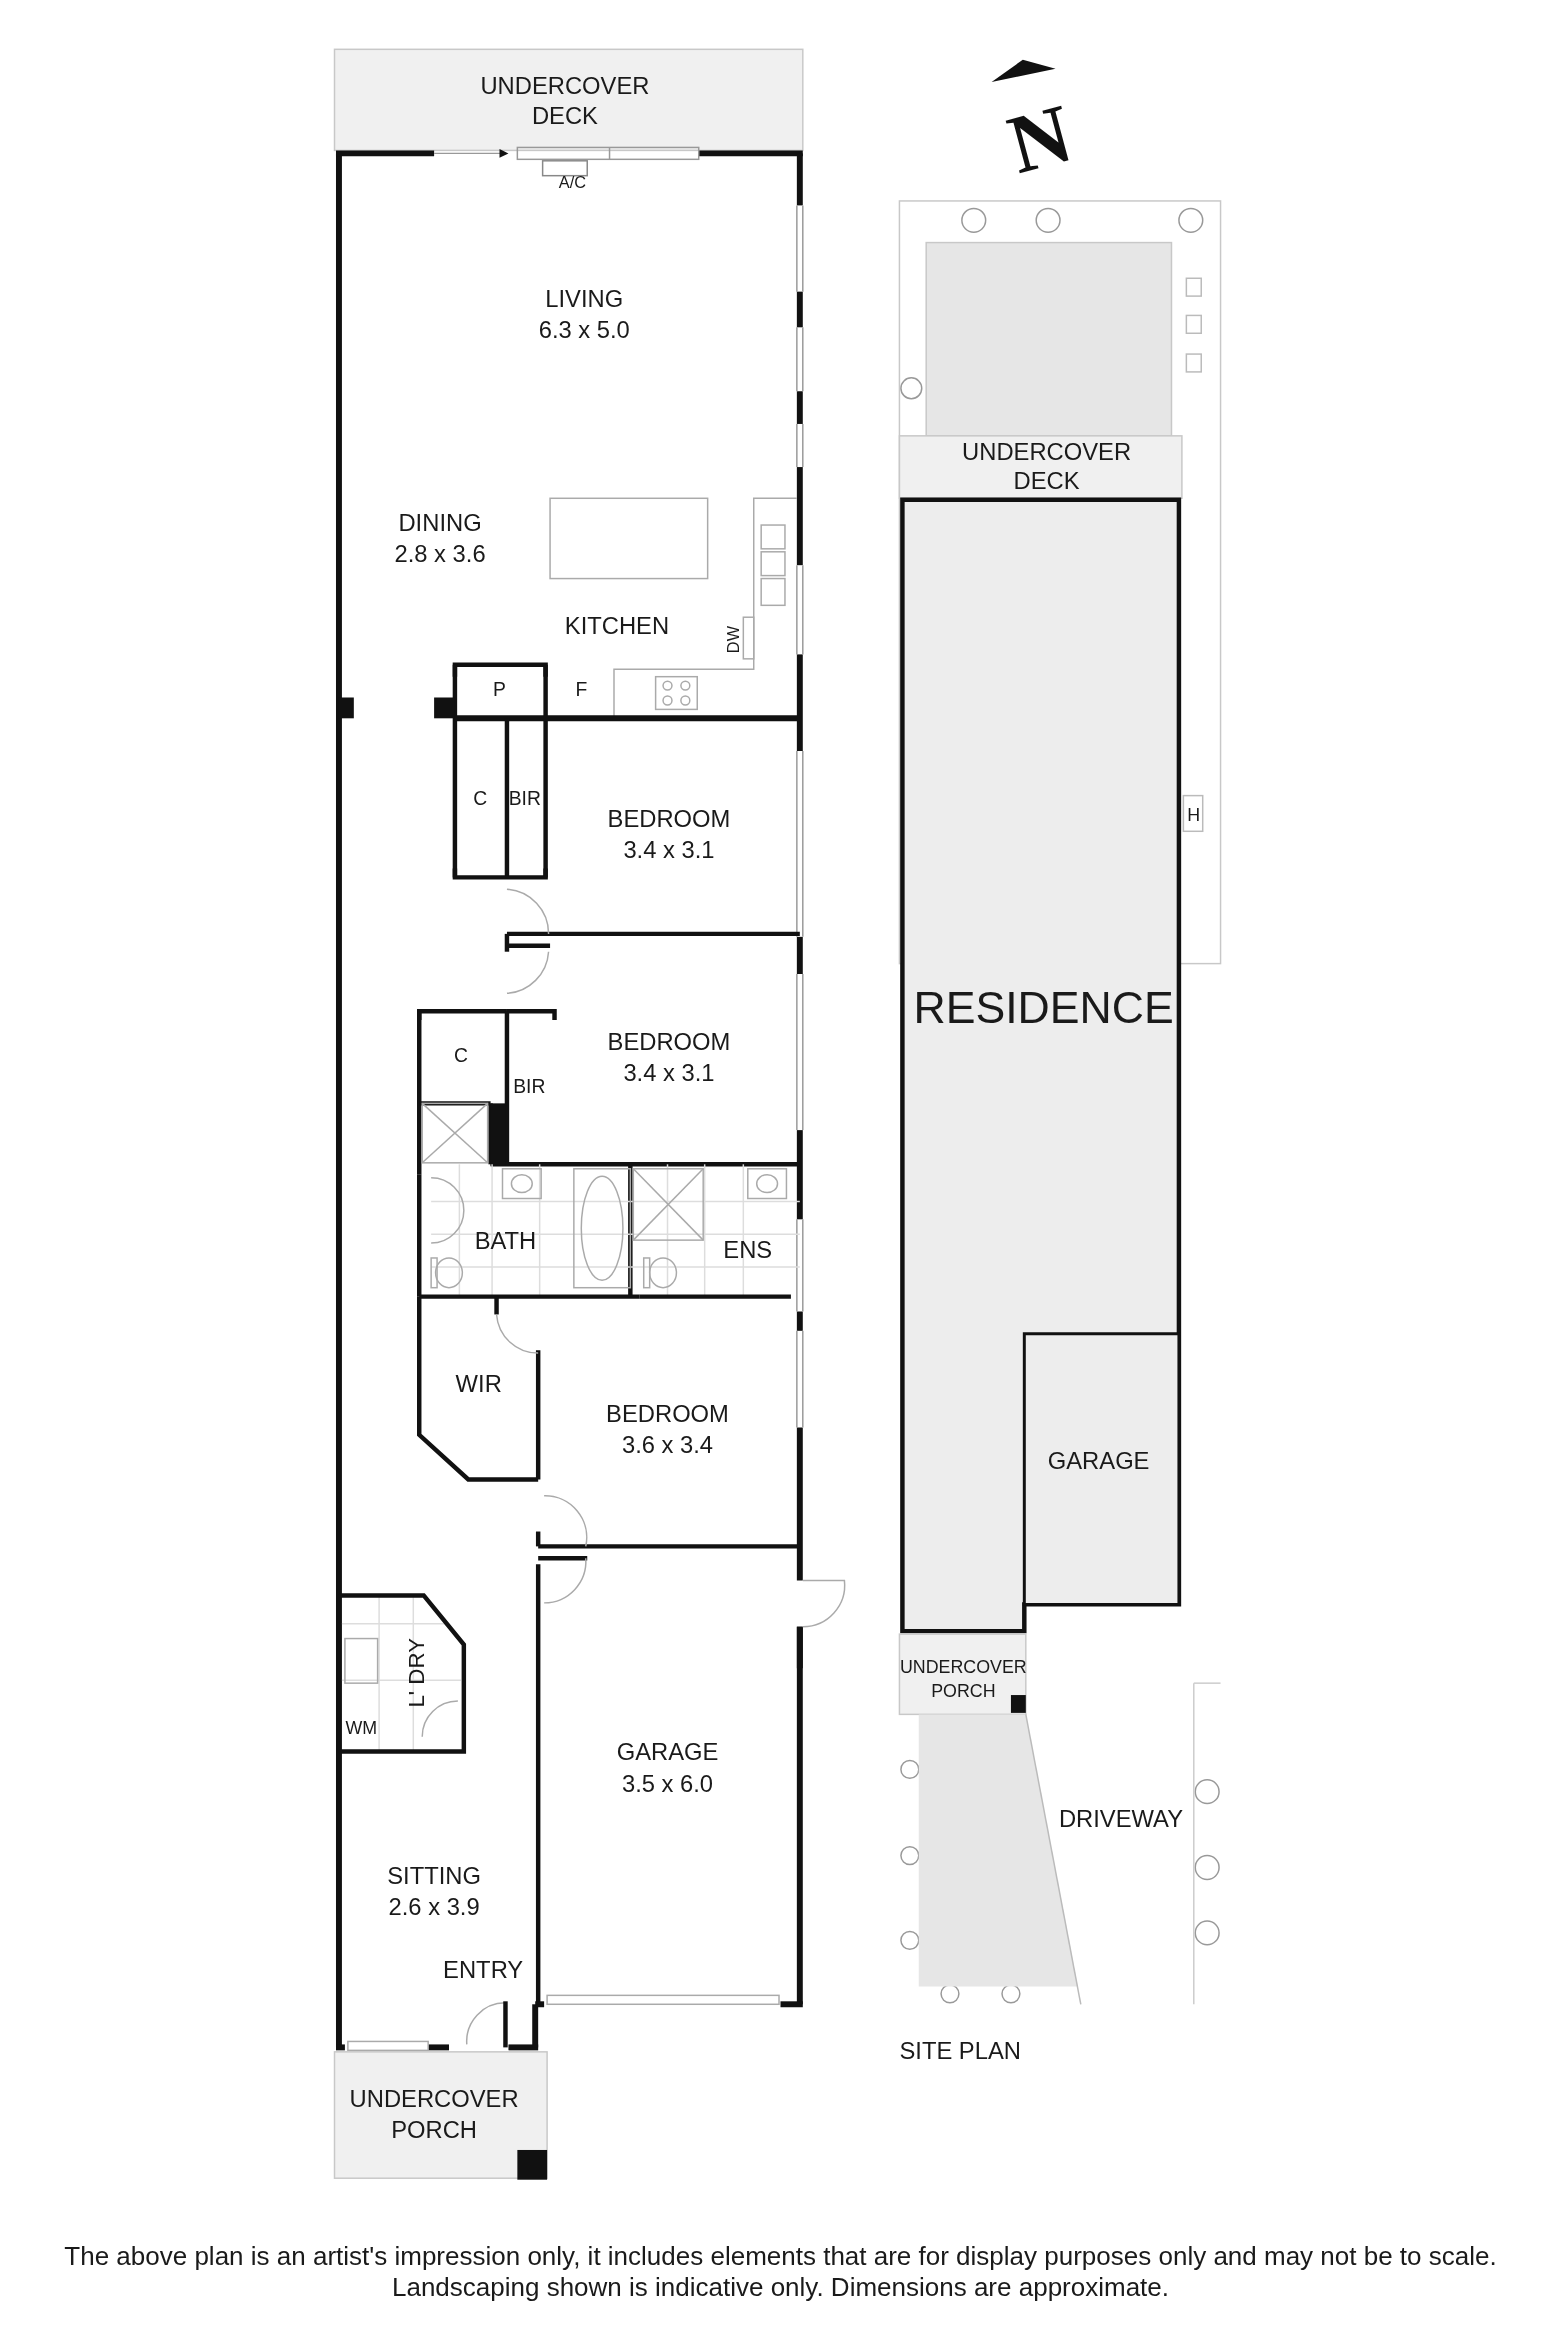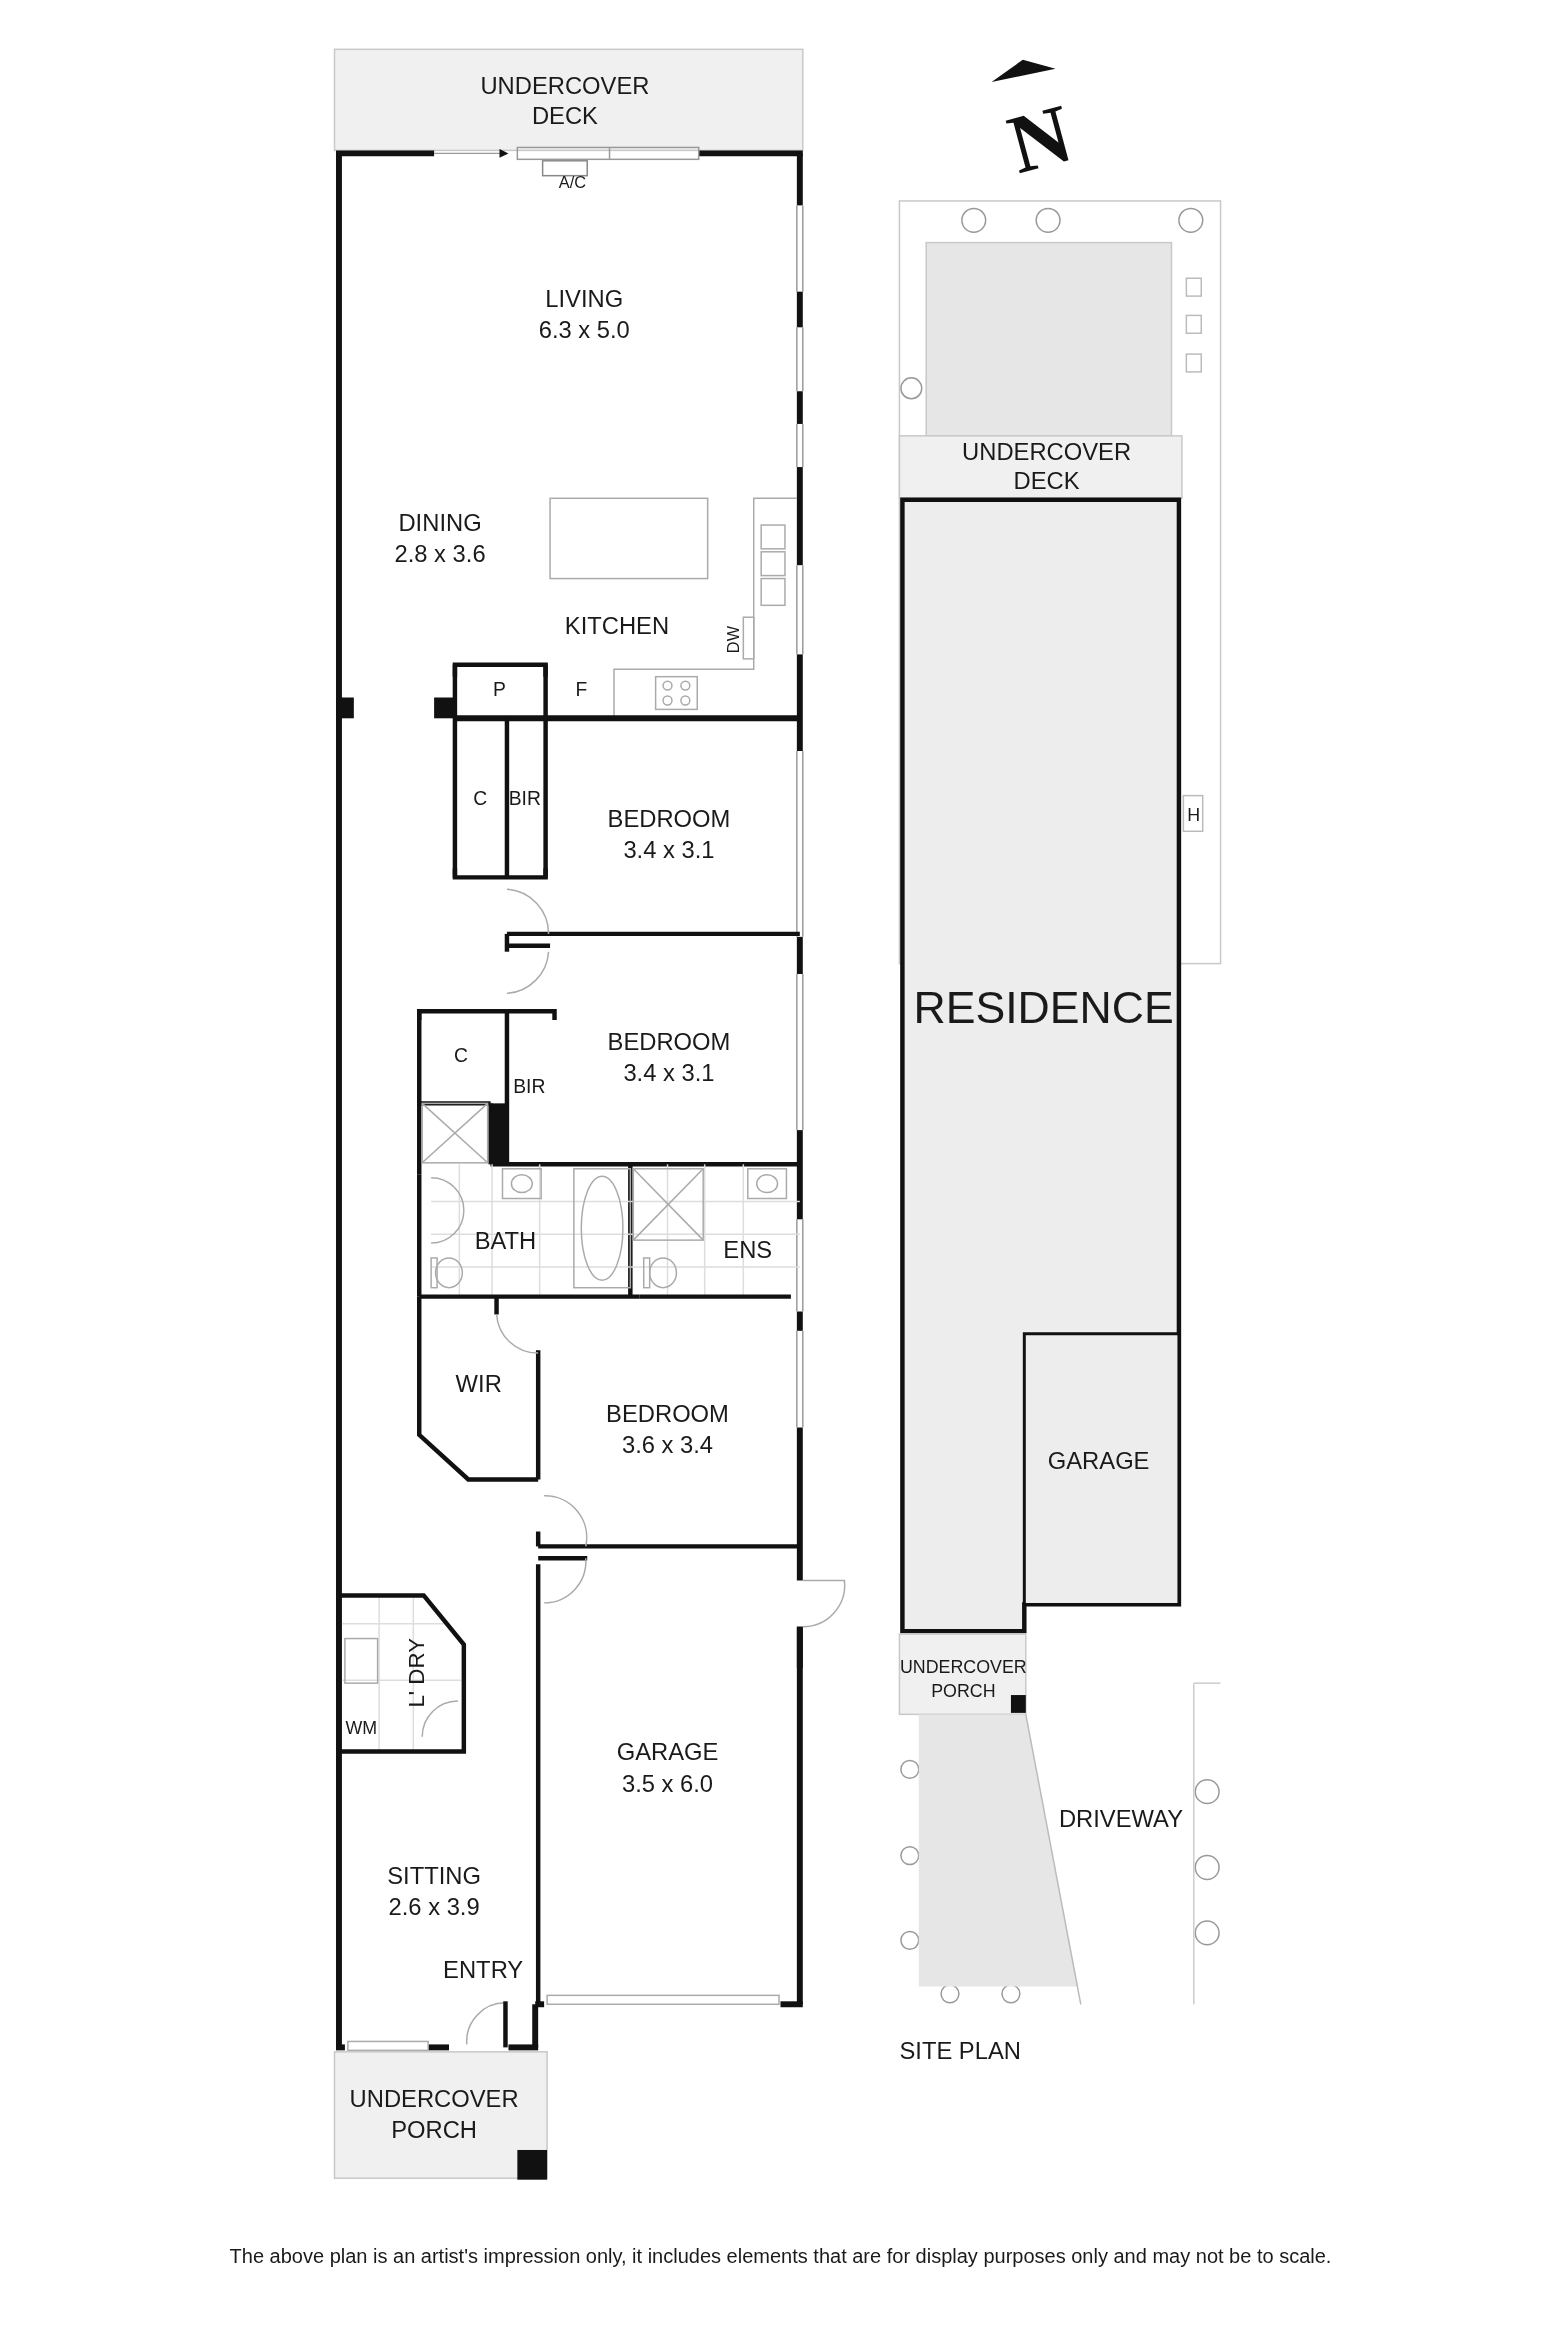--- a/index.html
+++ b/index.html
@@ -1,19 +1,19 @@
 <!DOCTYPE html>
 <html style="font-size:14.7px"><head>
 <meta charset="utf-8">
 <style>
   html,body{margin:0;padding:0;background:#ffffff;}
   body{width:1561px;height:2342px;overflow:hidden;font-family:"Liberation Sans","DejaVu Sans",sans-serif;}
   #plan{position:absolute;left:0;top:0;width:1561px;height:2342px;}
   .lbl{font-family:"Liberation Sans","DejaVu Sans",sans-serif;fill:#1a1a1a;text-anchor:middle;}
-  .disclaimer{position:absolute;left:0;top:2241px;width:1561px;text-align:center;font-size:20px;line-height:31px;color:#1a1a1a;font-family:"Liberation Sans","DejaVu Sans",sans-serif;}
+  .disclaimer{position:absolute;left:0;top:2241px;width:1561px;text-align:center;font-size:26px;line-height:31px;color:#1a1a1a;font-family:"Liberation Sans","DejaVu Sans",sans-serif;}
 </style>
 </head>
 <body>
 
 <svg id="plan" viewBox="0 0 1050 1575" xmlns="http://www.w3.org/2000/svg">
 
   <g>
 
     <rect x="225" y="33" width="315" height="68" fill="#f0f0f0" stroke="#c8c8c8" stroke-width="1"></rect>
     <text class="lbl" x="380" y="63" font-size="16">UNDERCOVER</text>
@@ -274,14 +274,15 @@
     <line x1="803" y1="1132" x2="821" y2="1132" stroke="#ccc" stroke-width="1"></line>
     <line x1="803" y1="1132" x2="803" y2="1348" stroke="#ccc" stroke-width="1"></line>
     <text class="lbl" x="754" y="1229" font-size="16">DRIVEWAY</text>
 
     <text x="605" y="1385" font-size="16" font-family="'Liberation Sans','DejaVu Sans',sans-serif" fill="#1a1a1a">SITE PLAN</text>
   </g>
 </svg>
 
 <div class="disclaimer">
   <div>The above plan is an artist's impression only, it includes elements that are for display purposes only and may not be to scale.</div>
+  <div>Landscaping shown is indicative only. Dimensions are approximate.</div>
 </div>
 
 
 </body></html>

